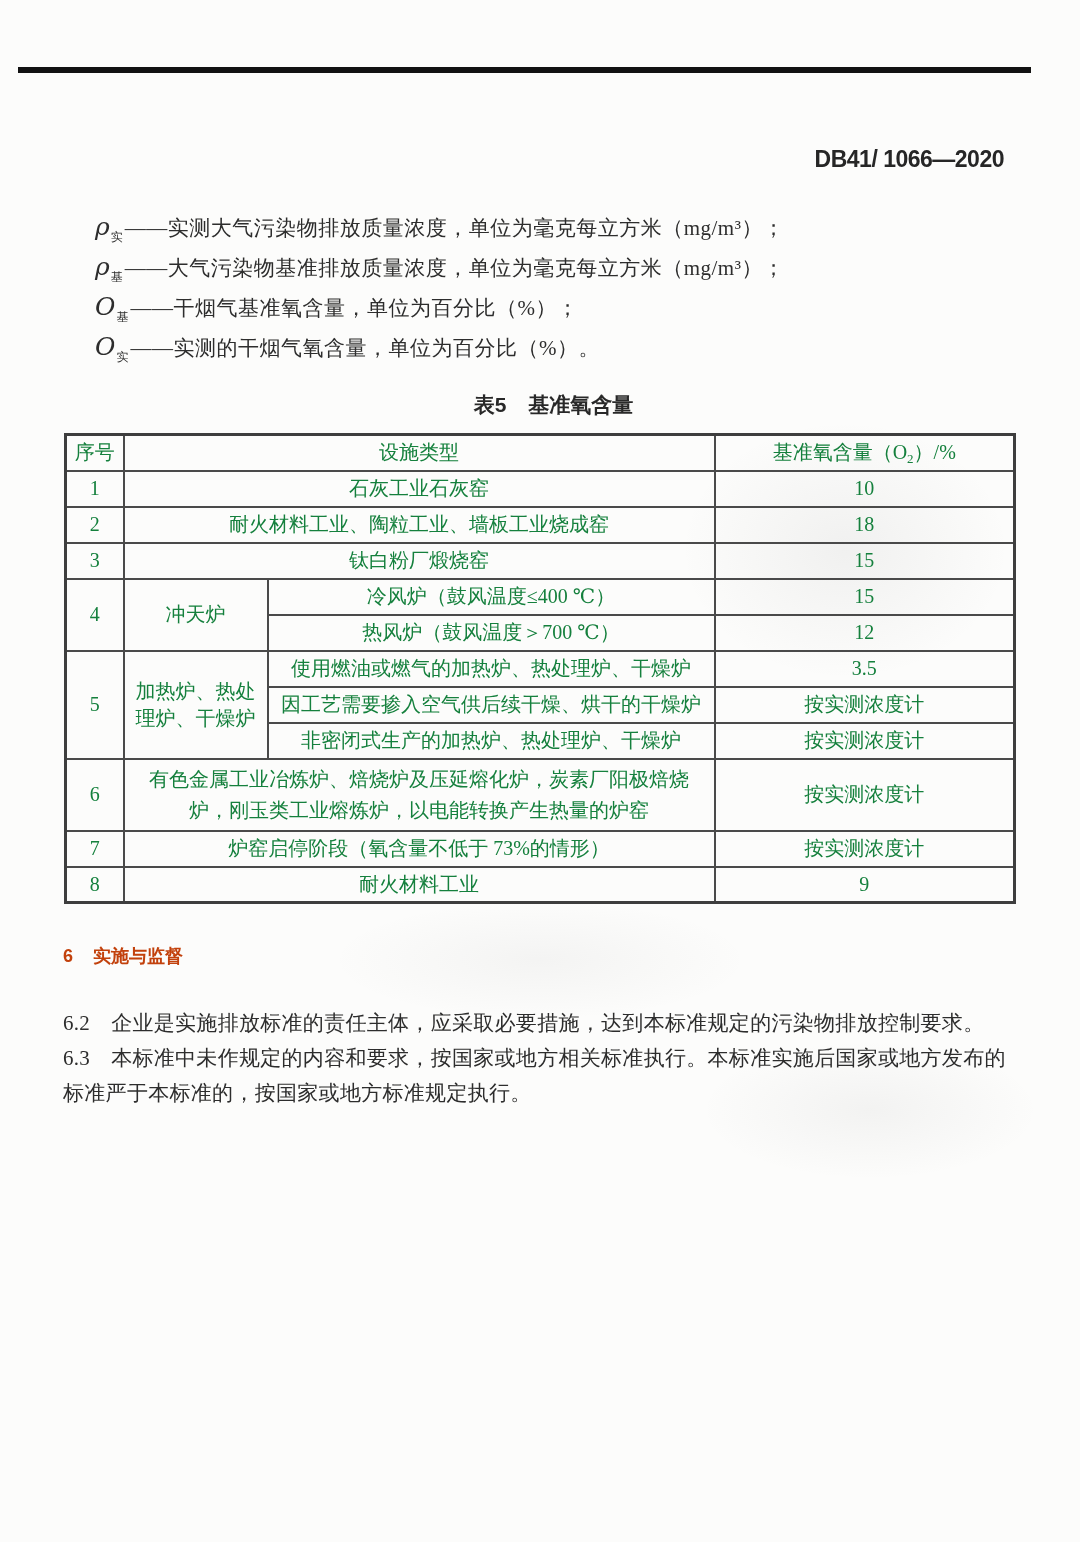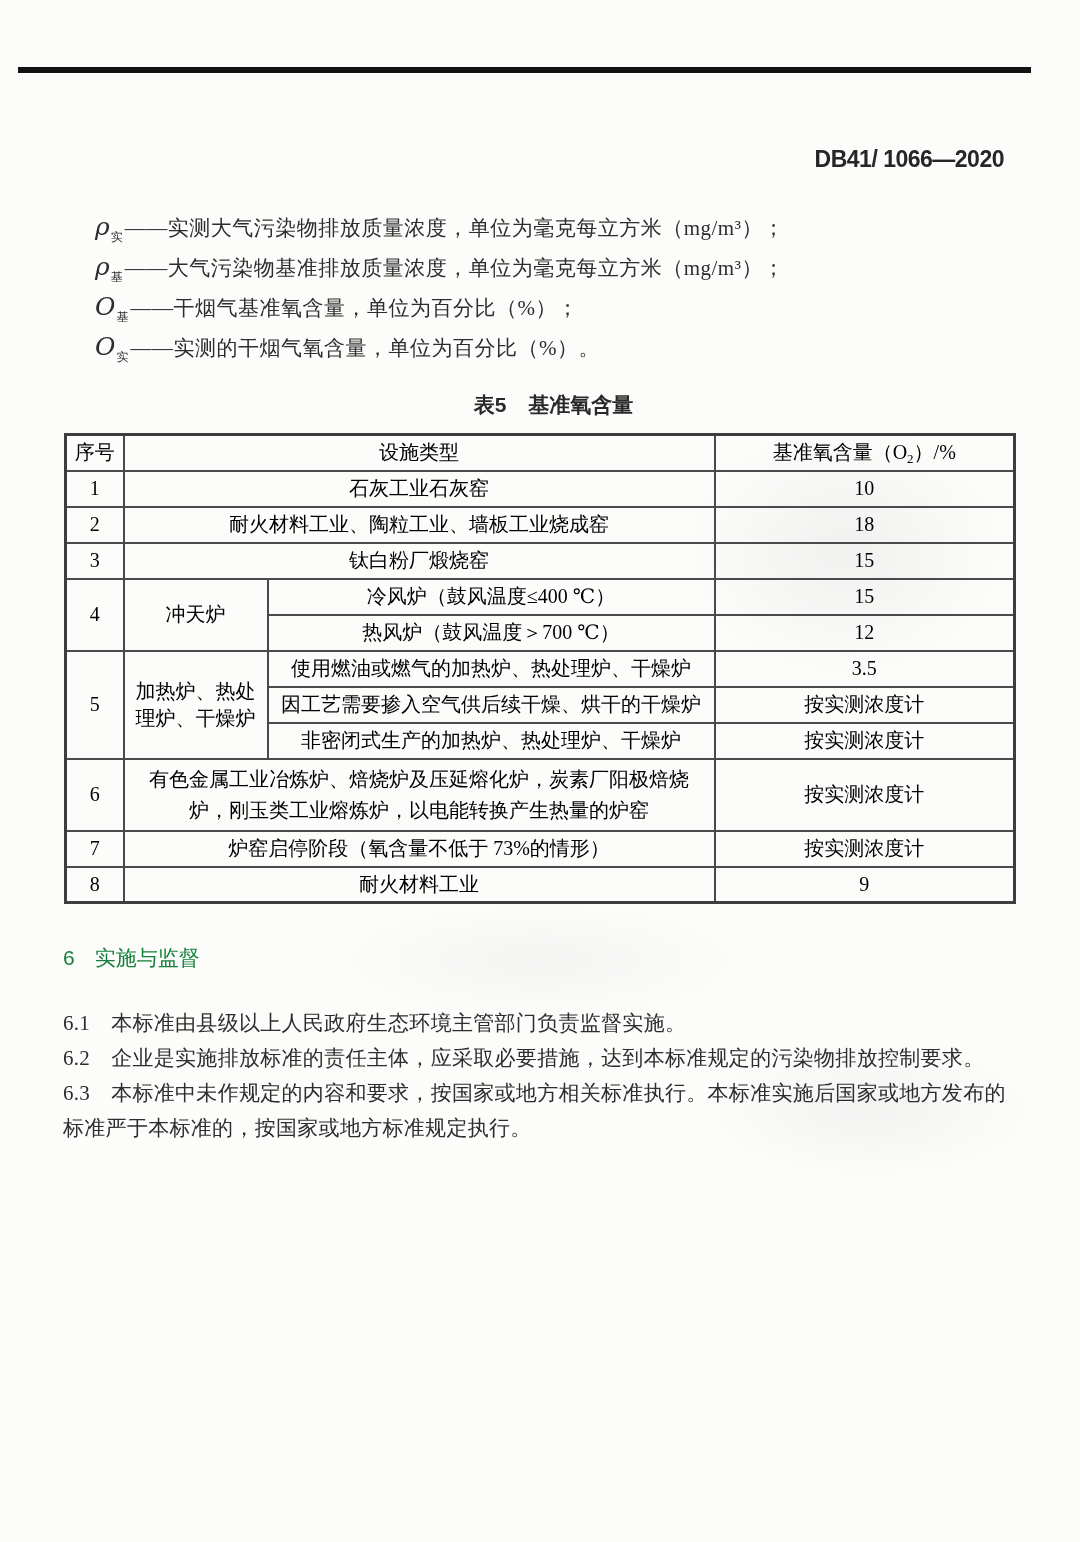--- a/index.html
+++ b/index.html
@@ -80,42 +80,42 @@
     table-layout: fixed;
     border: 3px solid #3e3e3e;
   }
   table.t5 td, table.t5 th {
     border: 2px solid #4a4a4a;
     font-size: 20px;
     font-weight: normal;
     text-align: center;
     vertical-align: middle;
     padding: 1px 5px;
-    color: #000000;
+    color: #15803d;
     overflow: hidden;
   }
   table.t5 tr { height: 36px; }
   table.t5 tr.tall { height: 72px; }
   table.t5 th { font-size: 20px; }
   td.tl { text-align: left; padding-left: 7px; }
   td.rj {
     text-align: justify;
     text-align-last: center;
     line-height: 31px;
     padding: 4px 12px;
   }
   .hdr-sub { font-size: 13px; vertical-align: -4px; }
 
   
   .section6 { position: absolute; left: 63px; top: 944px; width: 957px; }
   .sec-heading {
     font-family: "Liberation Sans", "DejaVu Sans", sans-serif;
-    font-weight: normal;
-    font-size: 21px;
-    color: #15803d;
+    font-weight: bold;
+    font-size: 18px;
+    color: #c2410c;
     height: 26px;
   }
   .sec-heading .h-no { margin-right: 20px; }
   .clauses { margin-top: 36px; }
   .clause {
     font-size: 21px;
     line-height: 35px;
     margin: 0;
     letter-spacing: 0.3px;
   }
@@ -223,23 +223,20 @@
     </tr>
   </tbody>
     </table>
 
   <div class="section6">
     <div class="sec-heading">
       <span class="h-no">6</span><span>实施与监督</span>
     </div>
     <div class="clauses">
       <p class="clause">
-        <span class="cl-no">6.1</span><span>本标准由县级以上人民政府生态环境主管部门负责监督实施。</span>
-      </p>
-      <p class="clause">
         <span class="cl-no">6.2</span><span>企业是实施排放标准的责任主体，应采取必要措施，达到本标准规定的污染物排放控制要求。</span>
       </p>
       <p class="clause">
         <span class="cl-no">6.3</span><span>本标准中未作规定的内容和要求，按国家或地方相关标准执行。本标准实施后国家或地方发布的标准严于本标准的，按国家或地方标准规定执行。</span>
       </p>
     </div>
   </div>
 </div>
 
 </body></html>

